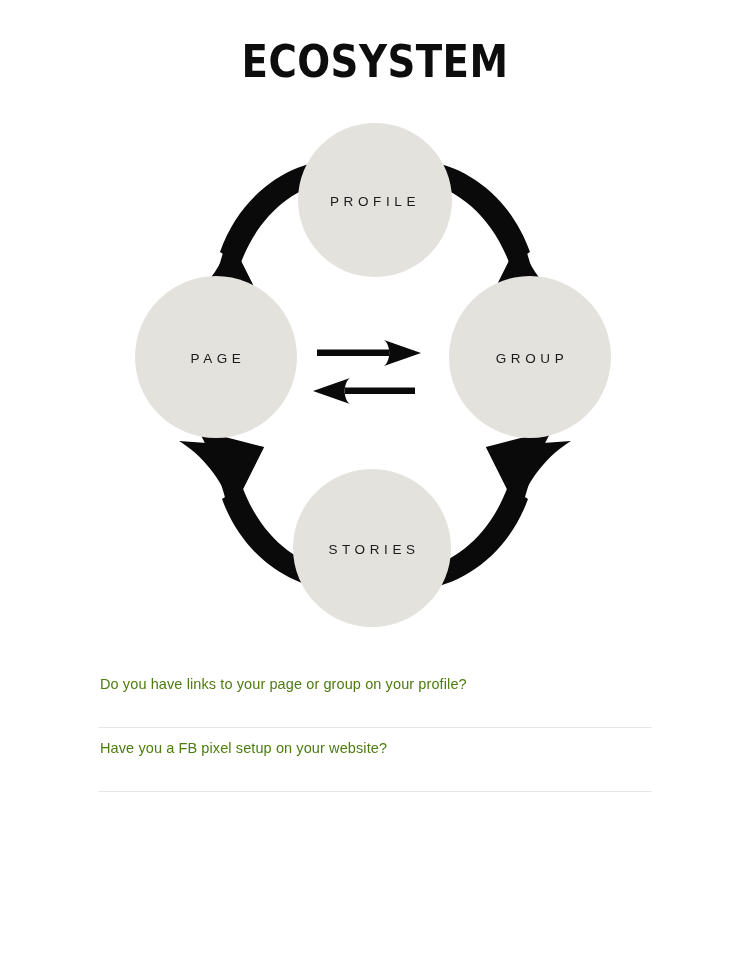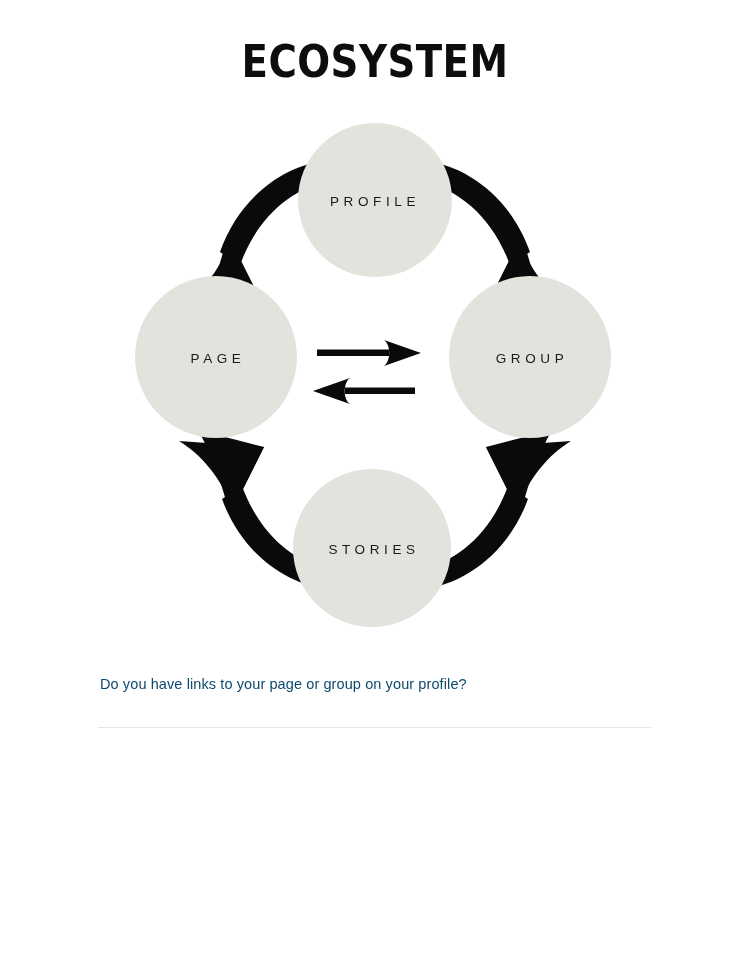--- a/index.html
+++ b/index.html
@@ -67,21 +67,21 @@
     width: 554px;
   }
   .question-row {
     position: relative;
     border-bottom: 1.5px solid #e9e7e3;
   }
   .question-text {
     font-family: "Liberation Sans", sans-serif;
     font-size: 14.5px;
     line-height: 20px;
-    color: #0c4a6e;
+    color: #4d7c0f;
     padding: 10px 0 33px 2px;
     letter-spacing: 0.1px;
   }
 </style>
 </head>
 <body>
 
 <div class="page-title">ECOSYSTEM</div>
 
 <div class="diagram">
@@ -211,13 +211,16 @@
         Z"></path>
     </g>
 
   </svg>
 </div>
 
 <div class="questions">
   <div class="question-row">
     <div class="question-text">Do you have links to your page or group on your profile?</div>
   </div>
+  <div class="question-row">
+    <div class="question-text">Have you a FB pixel setup on your website?</div>
+  </div>
 </div>
 
 </body></html>

